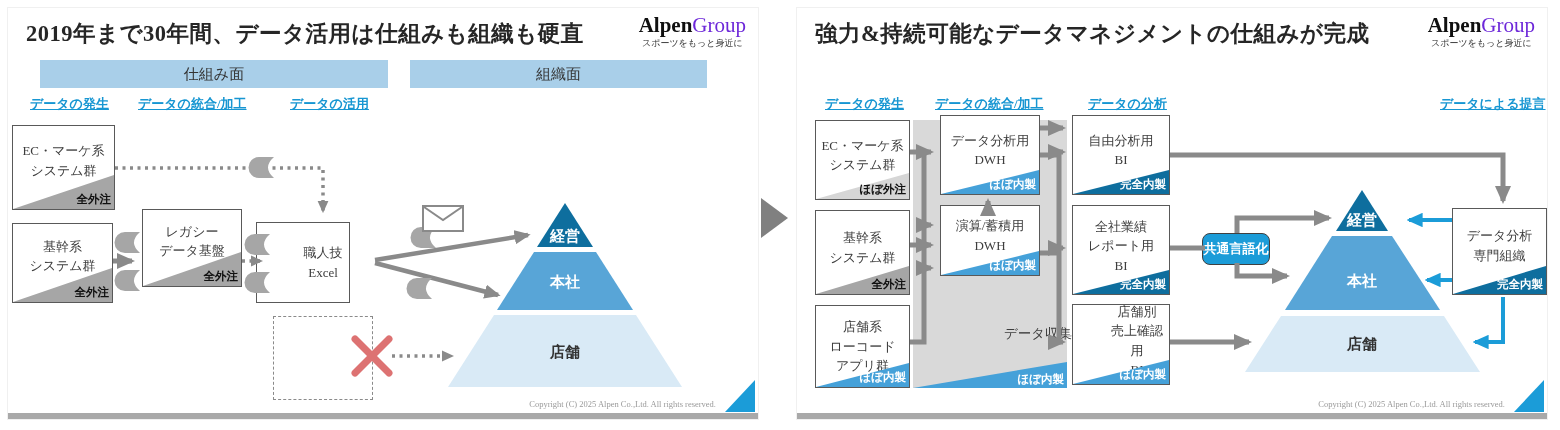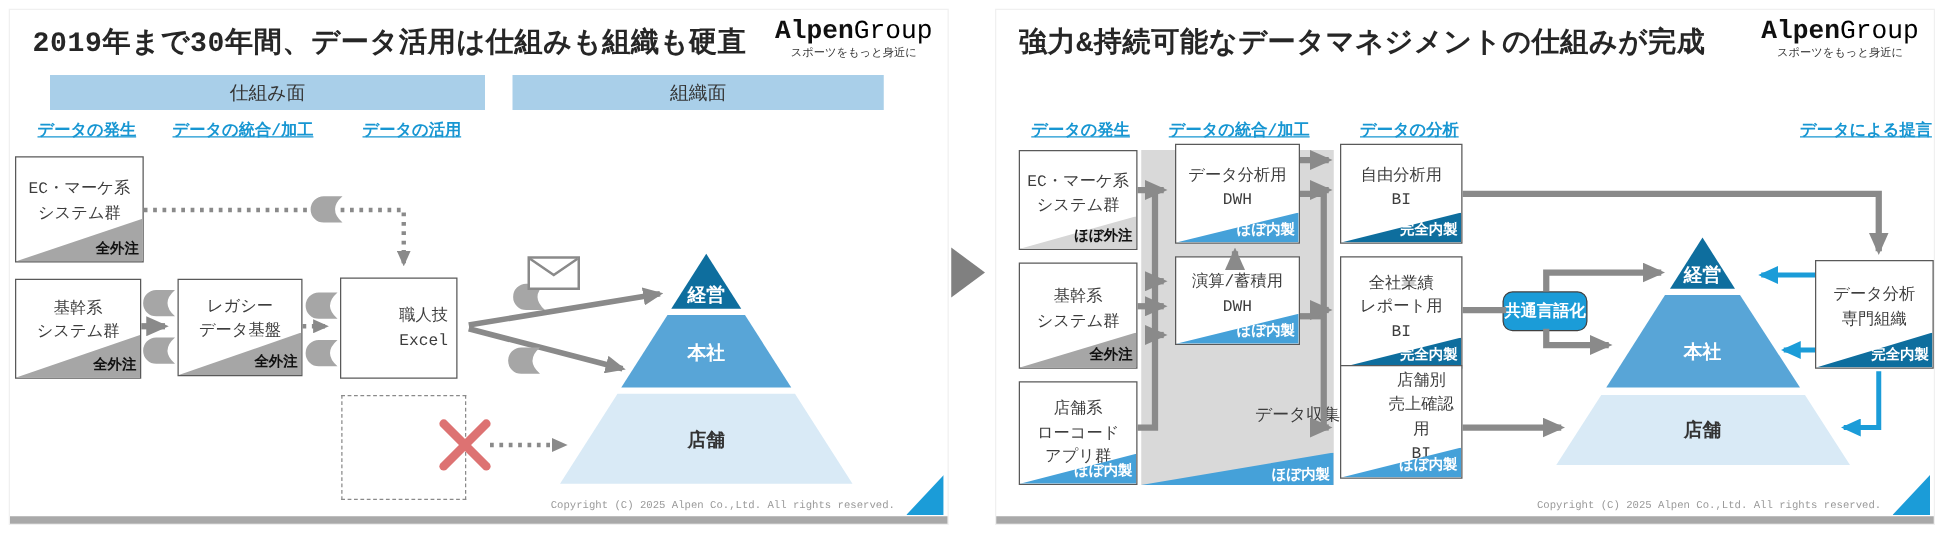--- a/index.html
+++ b/index.html
@@ -1,23 +1,23 @@
 <!DOCTYPE html>
 <html><head>
 <meta charset="utf-8">
 <style>
   html,body{margin:0;padding:0;background:#fff;}
   .page{position:relative;width:1560px;height:430px;background:#fff;overflow:hidden;
-        font-family:Liberation Mono, monospace;}
+        font-family:Liberation Serif, serif;}
   .slide{position:absolute;top:8px;width:750px;height:411px;background:#fff;outline:1px solid #f0f0f0;}
   .slide-bar{position:absolute;left:0;right:0;bottom:0;height:6px;background:#a9a9a9;}
   .slide-title{position:absolute;left:18px;top:10px;font-size:22.5px;font-weight:bold;color:#262626;letter-spacing:0.5px;white-space:nowrap;}
   .logo{position:absolute;right:12px;top:6px;text-align:center;line-height:1.1;}
   .logo .lb{font-weight:800;font-size:21px;color:#101010;}
-  .logo .ll{font-weight:300;font-size:21px;color:#000000;}
+  .logo .ll{font-weight:300;font-size:21px;color:#6d28d9;}
   .logo .tg{font-size:9px;color:#333;margin-top:2px;}
   .band{position:absolute;top:52px;height:28px;background:#a9cfe9;display:flex;align-items:center;justify-content:center;
         font-size:15px;color:#333;}
   .stage{position:absolute;top:87px;font-size:13px;font-weight:bold;color:#1796d2;text-decoration:underline;white-space:nowrap;}
   .bx{position:absolute;background:#fff;border:1.6px solid #595959;display:flex;align-items:center;justify-content:center;
       text-align:center;font-size:13px;color:#3d3d3d;line-height:1.5;box-sizing:border-box;}
   .bx .ln span{display:block;}
   .dashed{position:absolute;border:1.6px dashed #8a8a8a;background:transparent;box-sizing:border-box;}
   .cr{position:absolute;left:0;right:0;bottom:0;clip-path:polygon(0 100%,100% 0,100% 100%);}
   .c-dk{background:#a6a6a6;} .c-lt{background:#d6d6d6;} .c-blue{background:#45a1d9;} .c-navy{background:#0e6e9e;}
@@ -65,29 +65,29 @@
       <span class="tag t-dk">全外注</span>
     </div>
     <div class="bx" style="left:4px;top:215px;width:101px;height:80px;padding-bottom:14px;">
       <div class="ln">
           <span>基幹系</span>
           <span>システム群</span>
         </div>
       <div class="cr c-dk" style="height:34px;"></div>
       <span class="tag t-dk">全外注</span>
     </div>
-    <div class="bx" style="left:134px;top:215px;width:100px;height:78px;padding-bottom:14px;">
+    <div class="bx" style="left:134px;top:201px;width:100px;height:78px;padding-bottom:14px;">
       <div class="ln">
           <span>レガシー</span>
           <span>データ基盤</span>
         </div>
       <div class="cr c-dk" style="height:34px;"></div>
       <span class="tag t-dk">全外注</span>
     </div>
-    <div class="bx" style="left:264px;top:214px;width:94px;height:81px;padding-left:40px;">
+    <div class="bx" style="left:248px;top:214px;width:94px;height:81px;padding-left:40px;">
       <div class="ln">
           <span>職人技</span>
           <span>Excel</span>
         </div>
     </div>
     <div class="dashed" style="left:265px;top:308px;width:100px;height:84px;"></div>
 
     <svg class="ovl" width="750" height="411" viewBox="0 0 750 411">
       <defs>
         <marker id="mkgL" markerWidth="3.6" markerHeight="3.2" refX="3.0" refY="1.6" orient="auto">
@@ -212,21 +212,21 @@
     </div>
     <div class="bx" style="left:275px;top:197px;width:98px;height:90px;padding-bottom:8px;">
       <div class="ln">
           <span>全社業績</span>
           <span>レポート用</span>
           <span>BI</span>
         </div>
       <div class="cr c-navy" style="height:24px;"></div>
       <span class="tag t-wh">完全内製</span>
     </div>
-    <div class="bx" style="left:275px;top:284px;width:98px;height:91px;padding-bottom:8px;padding-left:32px;">
+    <div class="bx" style="left:275px;top:296px;width:98px;height:81px;padding-bottom:8px;padding-left:32px;">
       <div class="ln">
           <span>店舗別</span>
           <span>売上確認用</span>
           <span>BI</span>
         </div>
       <div class="cr c-blue" style="height:24px;"></div>
       <span class="tag t-wh">ほぼ内製</span>
     </div>
 
     <div class="bx" style="left:655px;top:200px;width:95px;height:87px;padding-bottom:12px;">

